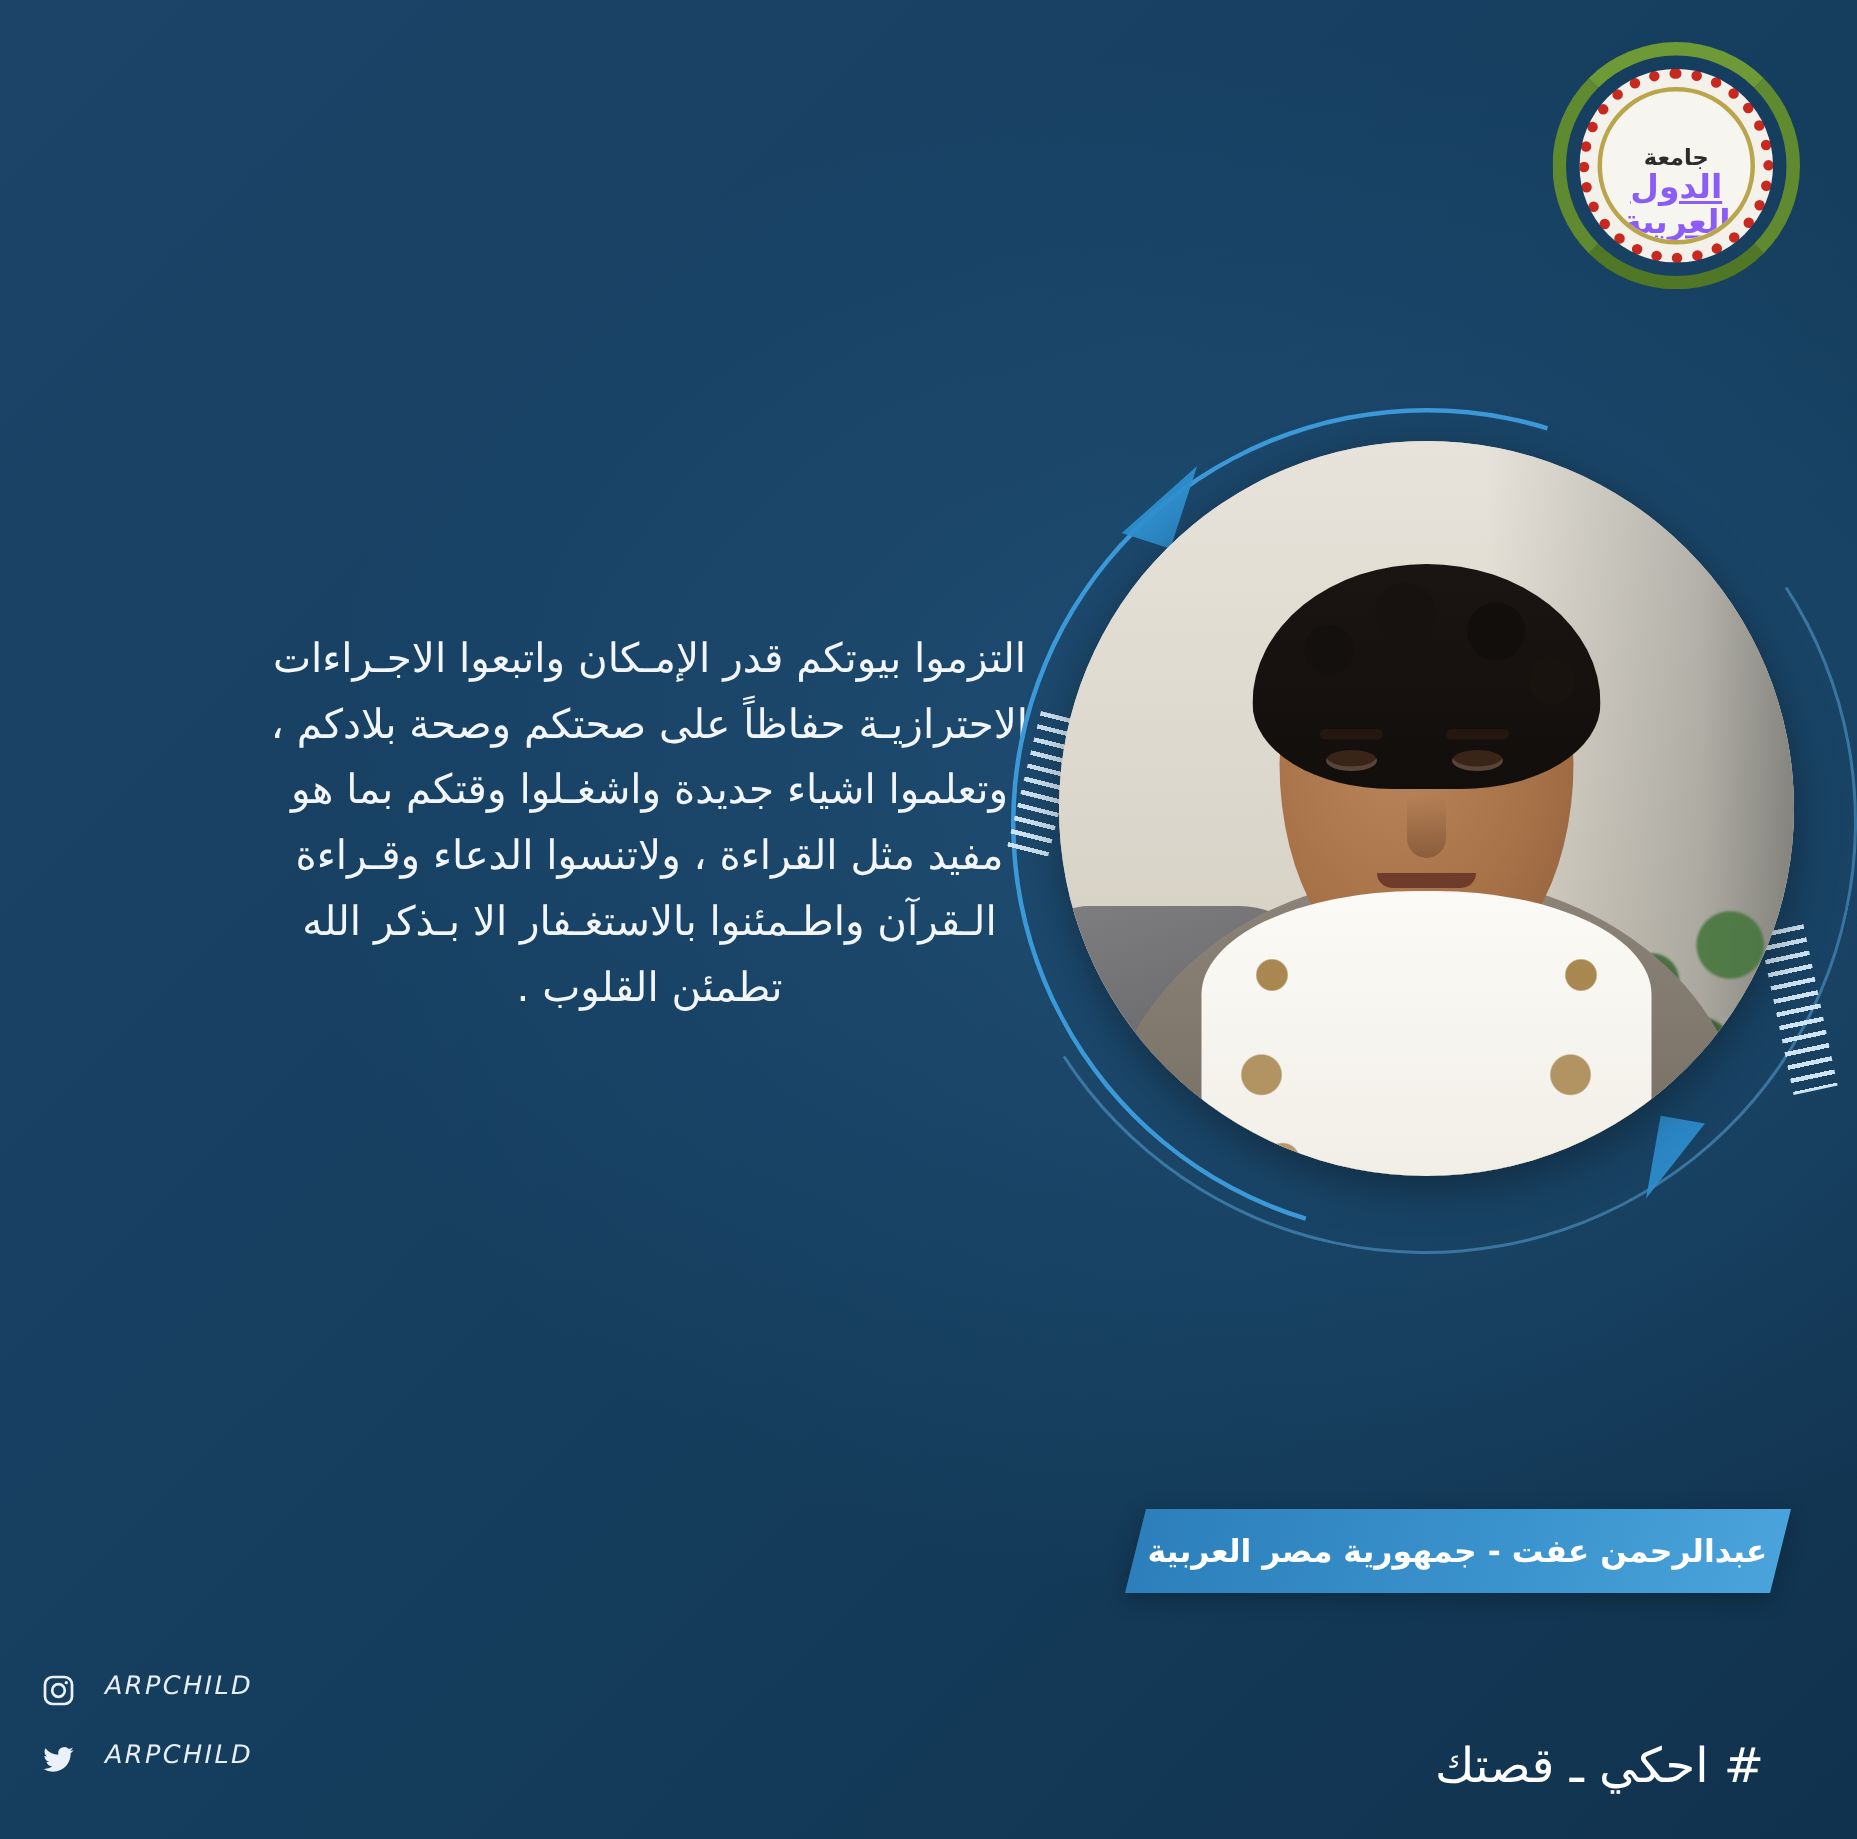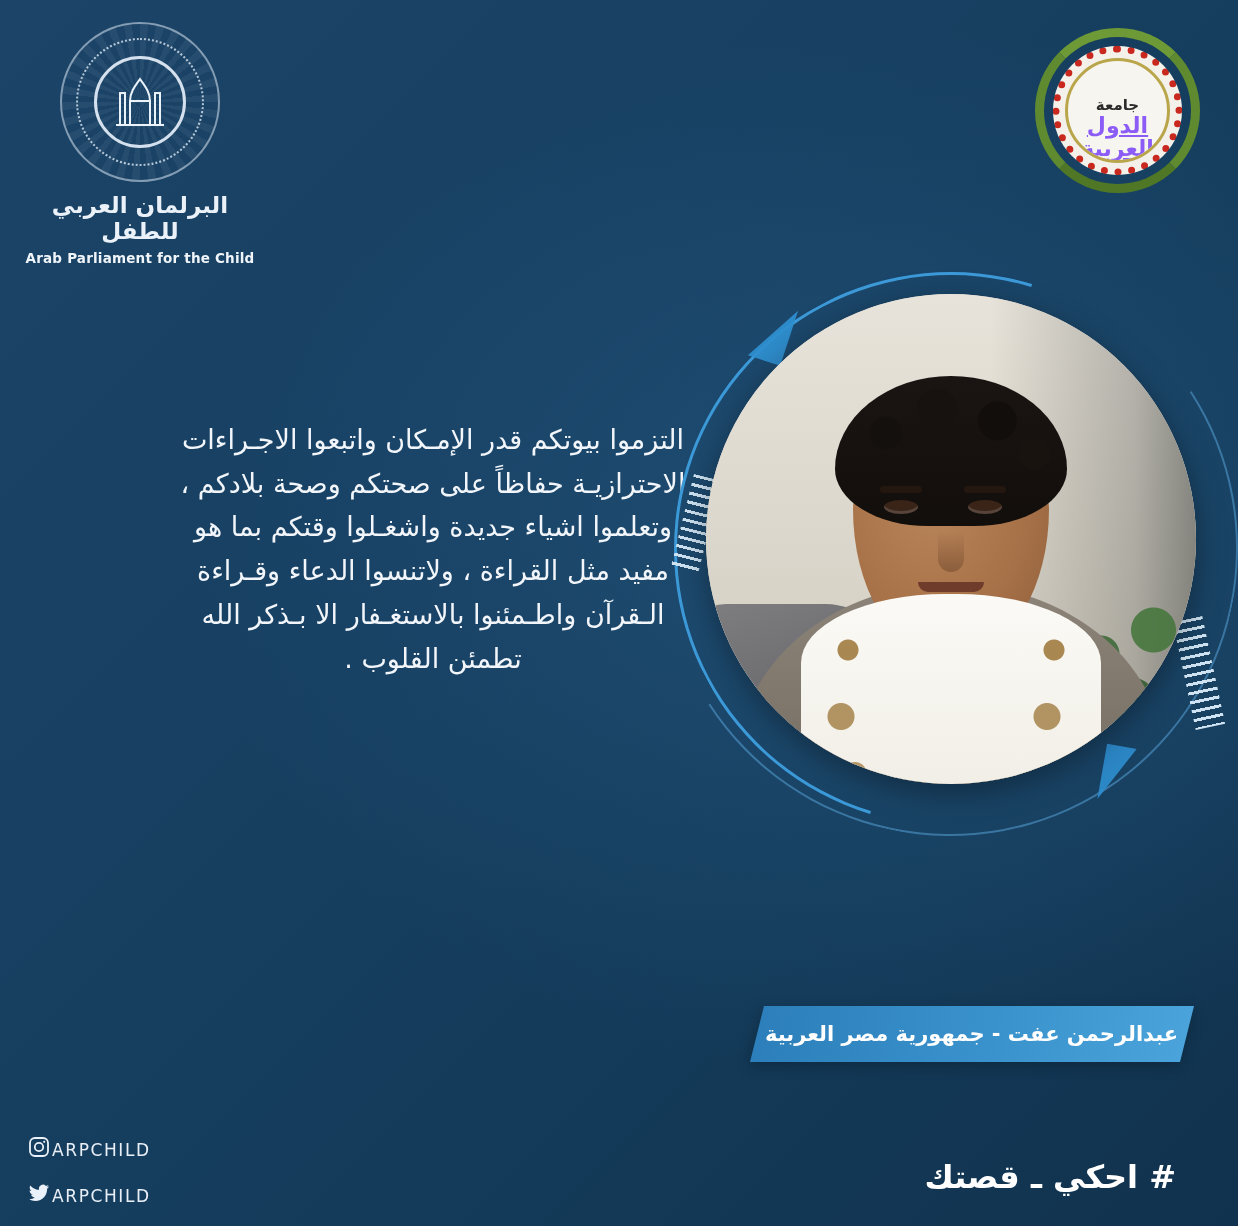--- a/index.html
+++ b/index.html
@@ -417,72 +417,58 @@
   }
 
   
   .hashtag {
     position: absolute;
     right: 62px;
     bottom: 30px;
     direction: rtl;
     color: #ffffff;
     font-size: 32px;
-    font-weight: bold;
+    font-weight: normal;
     letter-spacing: 1px;
   }
 
   
   .socials {
     position: absolute;
     left: 26px;
     bottom: 20px;
     width: 300px;
   }
   .social-row {
     display: flex;
-    align-items: flex-end;
+    align-items: flex-start;
+    gap: 18px;
     height: 46px;
     color: #e8eef5;
+    font-style: italic;
   }
   .social-row .ic {
     width: 26px;
     height: 26px;
     display: inline-flex;
     align-items: center;
     justify-content: center;
     color: #eaf1f8;
   }
   .social-row .handle {
     font-size: 17px;
     letter-spacing: 1.6px;
     color: #e9eff6;
   }
 </style>
 </head>
 <body>
 
 <div id="poster">
 
-  <div class="logo-left">
-    <div class="emblem">
-      <div class="outer"></div>
-      <div class="ring-dots"></div>
-      <div class="inner"></div>
-      <svg class="mosque" viewBox="0 0 60 52">
-        <path d="M30 2 C24 10 20 16 20 24 L40 24 C40 16 36 10 30 2 Z" fill="none" stroke="#eaf2fa" stroke-width="2"></path>
-        <rect x="20" y="24" width="20" height="24" fill="none" stroke="#eaf2fa" stroke-width="2"></rect>
-        <rect x="10" y="16" width="5" height="32" fill="none" stroke="#eaf2fa" stroke-width="2"></rect>
-        <rect x="45" y="16" width="5" height="32" fill="none" stroke="#eaf2fa" stroke-width="2"></rect>
-        <path d="M6 48 L54 48" stroke="#eaf2fa" stroke-width="2"></path>
-      </svg>
-    </div>
-    <div class="name-ar">البرلمان العربي للطفل</div>
-    <div class="name-en">Arab Parliament for the Child</div>
-  </div>
 
   <div class="logo-right">
     <div class="wreath"></div>
     <div class="chain"></div>
     <div class="disc">
       <div class="disc-text">
         <span>جامعة</span>
         <span class="big">الدول العربية</span>
       </div>
     </div>

